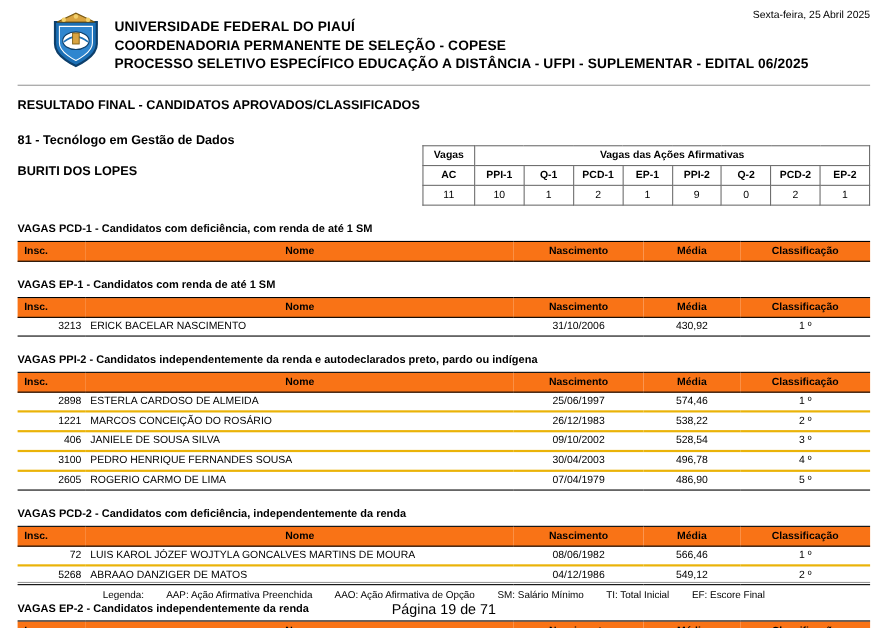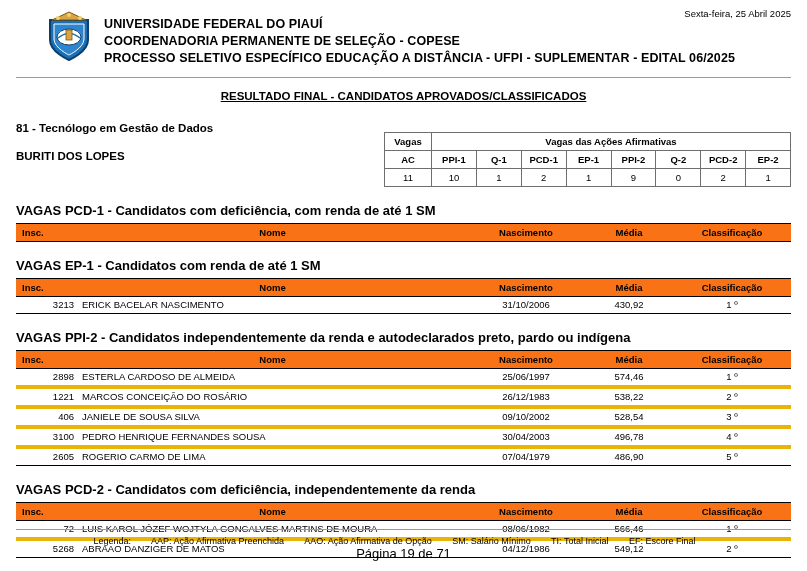--- a/index.html
+++ b/index.html
@@ -56,25 +56,24 @@
     color: #000;
   }
 
   .rule {
     border: none;
     border-top: 1px solid #9a9a9a;
     margin: 10px 0 0 0;
   }
 
   .result-title {
-    text-align: center;
+    text-align: left;
     font-weight: bold;
     font-size: 11.5px;
     margin-top: 12px;
-    text-decoration: underline;
   }
 
   
   .course-row {
     display: flex;
     align-items: flex-start;
     margin-top: 14px;
   }
   .course-left {
     flex: 1 1 auto;
@@ -111,42 +110,42 @@
     font-weight: normal;
   }
   .quota-head-ac { width: 44px; }
 
   
   .group {
     margin-top: 16px;
   }
   .group-title {
     font-weight: bold;
-    font-size: 13px;
+    font-size: 10px;
     margin-bottom: 5px;
   }
   table.cand {
     border-collapse: collapse;
     width: 100%;
     font-size: 9.5px;
     table-layout: fixed;
   }
   table.cand thead th {
     background: #f97316;
     font-weight: bold;
     font-size: 9.5px;
     padding: 3px 4px;
     border-top: 1px solid #000;
     border-bottom: 1px solid #000;
     text-align: center;
   }
   table.cand thead th.col-insc { text-align: left; padding-left: 6px; }
   table.cand tbody td {
     padding: 1px 4px;
-    border-bottom: 4px solid #eab308;
+    border-bottom: 2px solid #eab308;
     line-height: 14px;
   }
   table.cand tbody tr:last-child td {
     border-bottom: 1px solid #000;
   }
   table.cand.empty thead th {
     border-bottom: 1px solid #000;
   }
   .col-insc { width: 52px; text-align: right; }
   .col-nome { width: auto; text-align: left; }

